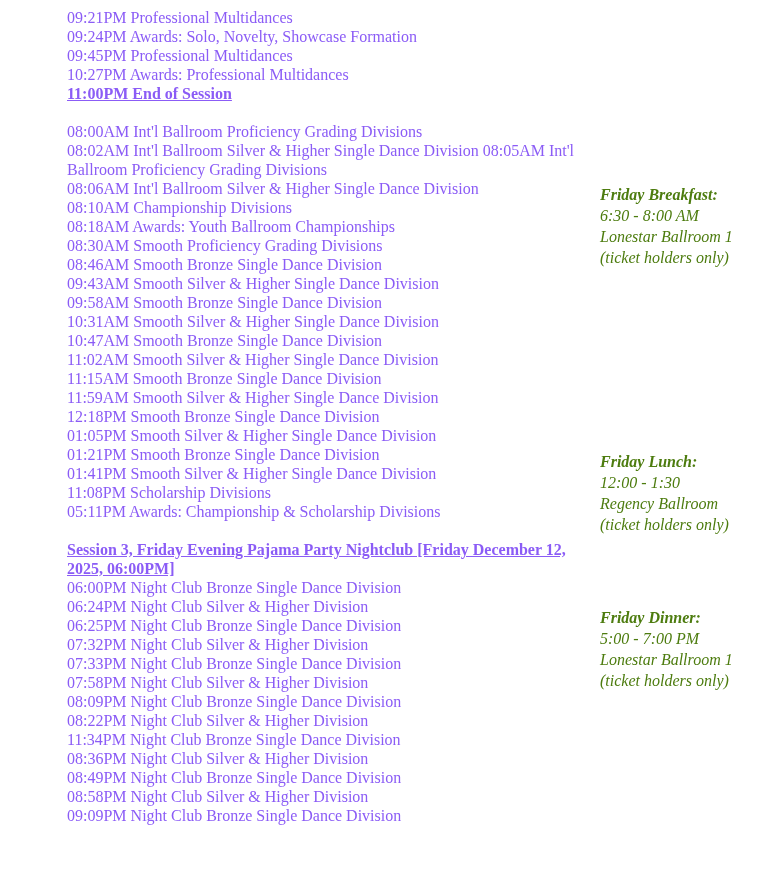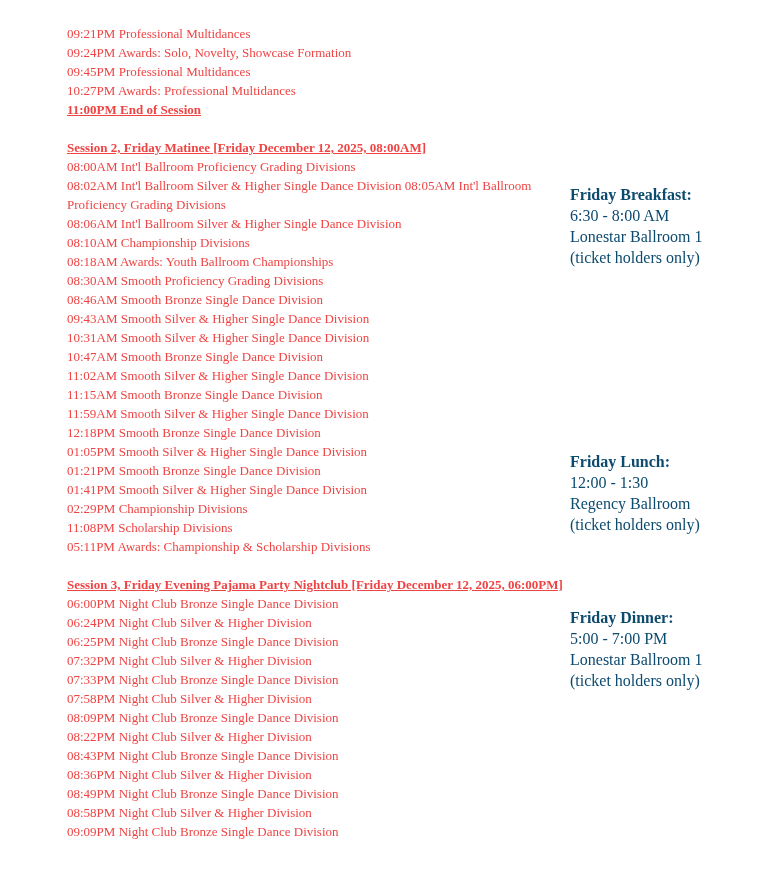--- a/index.html
+++ b/index.html
@@ -10,43 +10,44 @@
     width: 773px;
     height: 887px;
     background: #FFFFFF;
     position: relative;
     overflow: hidden;
     font-family: "Liberation Serif", "DejaVu Serif", serif;
   }
   #schedule-column {
     position: absolute;
     left: 67px;
-    top: 24px;
+    top: 8px;
     width: 524px;
-    font-size: 13px;
+    font-size: 16px;
     line-height: 19px;
-    color: #ef4444;
+    color: #8b5cf6;
   }
   .session + .session {
     margin-top: 19px;
   }
   #schedule-column p {
     margin: 0;
   }
   .session-heading,
   .session-end-line {
     font-weight: bold;
     text-decoration: underline;
   }
   .annotation {
     position: absolute;
-    left: 570px;
+    left: 600px;
     font-size: 16px;
     line-height: 21px;
-    color: #0c4a6e;
+    color: #4d7c0f;
+    font-style: italic;
   }
   .annotation p {
     margin: 0;
     white-space: nowrap;
   }
   .annotation .ann-title {
     font-weight: bold;
   }
   #annotation-0 { top: 184px; }
   #annotation-1 { top: 416px; margin-top: 35px; }
@@ -57,53 +58,52 @@
 
 <div id="schedule-column">
     <div class="session">
       <p class="schedule-line">09:21PM Professional Multidances</p>
       <p class="schedule-line">09:24PM Awards: Solo, Novelty, Showcase Formation</p>
       <p class="schedule-line">09:45PM Professional Multidances</p>
       <p class="schedule-line">10:27PM Awards: Professional Multidances</p>
       <p class="session-end-line">11:00PM End of Session</p>
     </div>
     <div class="session">
-      <p class="session-heading">Session 2, Friday Matinee [Friday December 12, 2025, 08:00AM]</p>
       <p class="schedule-line">08:00AM Int'l Ballroom Proficiency Grading Divisions</p>
       <p class="schedule-line">08:02AM Int'l Ballroom Silver &amp; Higher Single Dance Division 08:05AM Int'l Ballroom Proficiency Grading Divisions</p>
       <p class="schedule-line">08:06AM Int'l Ballroom Silver &amp; Higher Single Dance Division</p>
       <p class="schedule-line">08:10AM Championship Divisions</p>
       <p class="schedule-line">08:18AM Awards: Youth Ballroom Championships</p>
       <p class="schedule-line">08:30AM Smooth Proficiency Grading Divisions</p>
       <p class="schedule-line">08:46AM Smooth Bronze Single Dance Division</p>
       <p class="schedule-line">09:43AM Smooth Silver &amp; Higher Single Dance Division</p>
+      <p class="schedule-line">09:58AM Smooth Bronze Single Dance Division</p>
       <p class="schedule-line">10:31AM Smooth Silver &amp; Higher Single Dance Division</p>
       <p class="schedule-line">10:47AM Smooth Bronze Single Dance Division</p>
       <p class="schedule-line">11:02AM Smooth Silver &amp; Higher Single Dance Division</p>
       <p class="schedule-line">11:15AM Smooth Bronze Single Dance Division</p>
       <p class="schedule-line">11:59AM Smooth Silver &amp; Higher Single Dance Division</p>
       <p class="schedule-line">12:18PM Smooth Bronze Single Dance Division</p>
       <p class="schedule-line">01:05PM Smooth Silver &amp; Higher Single Dance Division</p>
       <p class="schedule-line">01:21PM Smooth Bronze Single Dance Division</p>
       <p class="schedule-line">01:41PM Smooth Silver &amp; Higher Single Dance Division</p>
-      <p class="schedule-line">02:29PM Championship Divisions</p>
       <p class="schedule-line">11:08PM Scholarship Divisions</p>
       <p class="schedule-line">05:11PM Awards: Championship &amp; Scholarship Divisions</p>
     </div>
     <div class="session">
       <p class="session-heading">Session 3, Friday Evening Pajama Party Nightclub [Friday December 12, 2025, 06:00PM]</p>
       <p class="schedule-line">06:00PM Night Club Bronze Single Dance Division</p>
       <p class="schedule-line">06:24PM Night Club Silver &amp; Higher Division</p>
       <p class="schedule-line">06:25PM Night Club Bronze Single Dance Division</p>
       <p class="schedule-line">07:32PM Night Club Silver &amp; Higher Division</p>
       <p class="schedule-line">07:33PM Night Club Bronze Single Dance Division</p>
       <p class="schedule-line">07:58PM Night Club Silver &amp; Higher Division</p>
       <p class="schedule-line">08:09PM Night Club Bronze Single Dance Division</p>
       <p class="schedule-line">08:22PM Night Club Silver &amp; Higher Division</p>
-      <p class="schedule-line">08:43PM Night Club Bronze Single Dance Division</p>
+      <p class="schedule-line">11:34PM Night Club Bronze Single Dance Division</p>
       <p class="schedule-line">08:36PM Night Club Silver &amp; Higher Division</p>
       <p class="schedule-line">08:49PM Night Club Bronze Single Dance Division</p>
       <p class="schedule-line">08:58PM Night Club Silver &amp; Higher Division</p>
       <p class="schedule-line">09:09PM Night Club Bronze Single Dance Division</p>
     </div>
   </div>
 <div id="annotations-layer">
     <div class="annotation" id="annotation-0">
       <p class="ann-title">Friday Breakfast:</p>
       <p class="ann-line">6:30 - 8:00 AM</p>

